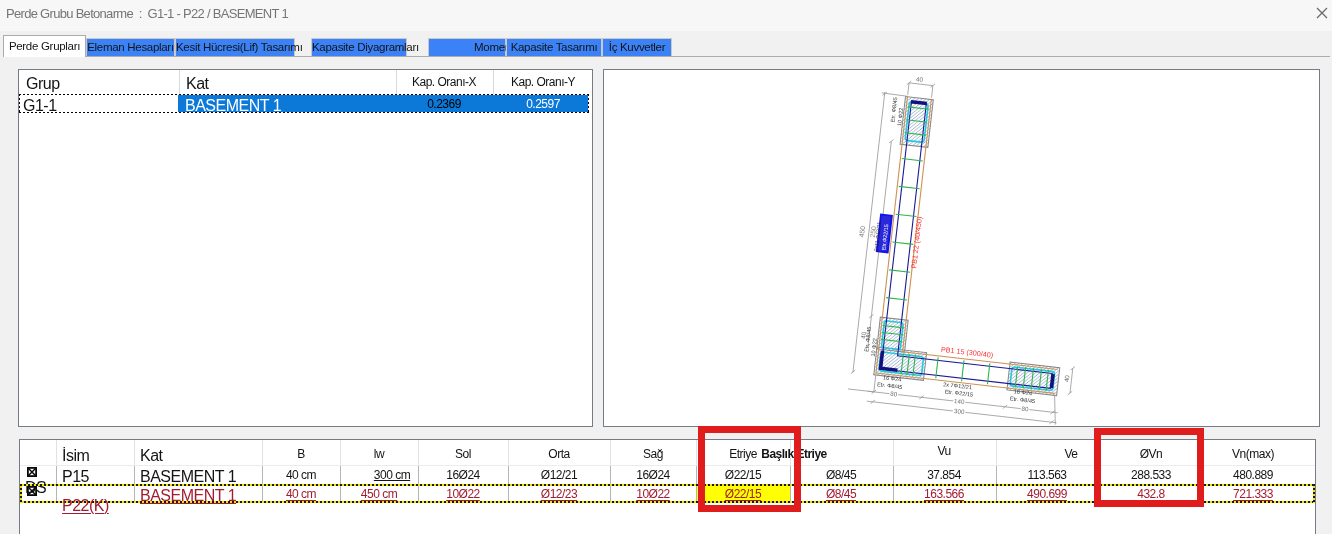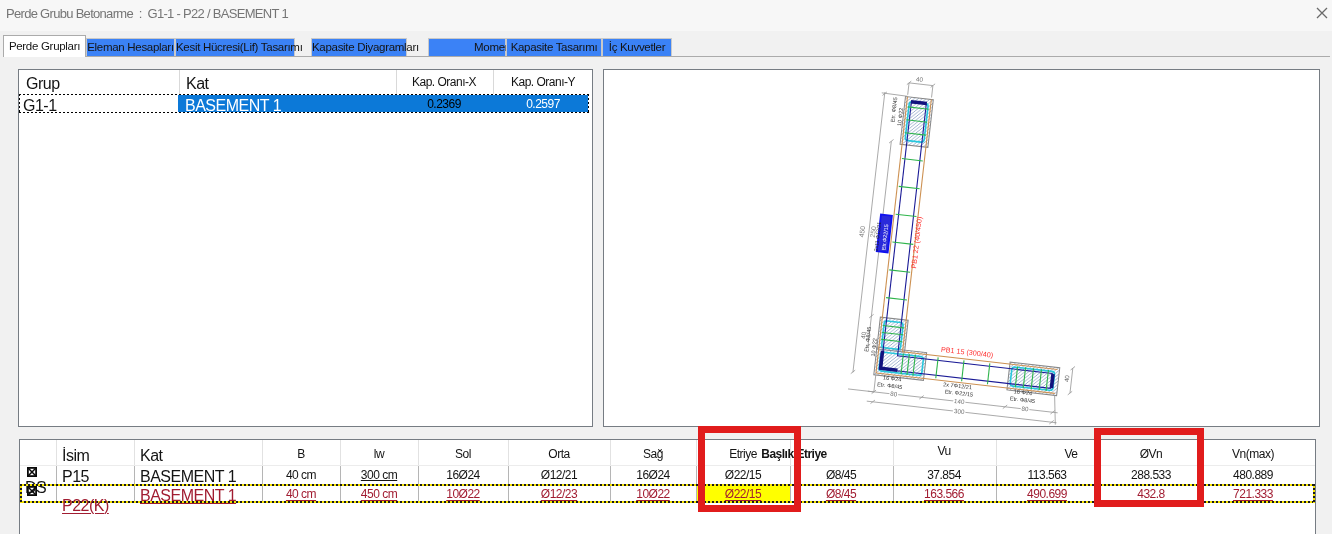--- a/index.html
+++ b/index.html
@@ -220,21 +220,21 @@
 <div class="hc" style="left:1151px;top:447px;">ØVn</div>
 <div class="hc" style="left:1253px;top:447px;">Vn(max)</div>
 
 <svg class="abs" style="left:27px;top:467px;" width="10" height="10" viewBox="0 0 10 10">
  <rect x="0.9" y="0.9" width="8.2" height="8.2" fill="none" stroke="#0a0a0a" stroke-width="1.8"></rect>
  <path d="M1.3 1.3 L8.7 8.7 M8.7 1.3 L1.3 8.7" stroke="#0a0a0a" stroke-width="1.5"></path>
 </svg>
 <div class="abs t12" style="left:62px;top:468px;">P15</div>
 <div class="abs t12" style="left:140px;top:468px;">BASEMENT 1</div>
 <div class="hc" style="left:301px;top:468px;">40 cm</div>
-<div class="hc" style="left:379px;top:468px;text-decoration:underline;">300 cm</div>
+<div class="hc" style="left:392px;top:468px;text-decoration:underline;">300 cm</div>
 <div class="hc" style="left:463px;top:468px;">16Ø24</div>
 <div class="hc" style="left:559px;top:468px;">Ø12/21</div>
 <div class="hc" style="left:653px;top:468px;">16Ø24</div>
 <div class="hc" style="left:743px;top:468px;">Ø22/15</div>
 <div class="hc" style="left:841px;top:468px;">Ø8/45</div>
 <div class="hc" style="left:944px;top:468px;">37.854</div>
 <div class="hc" style="left:1047px;top:468px;">113.563</div>
 <div class="hc" style="left:1151px;top:468px;">288.533</div>
 <div class="hc" style="left:1253px;top:468px;">480.889</div>
 

